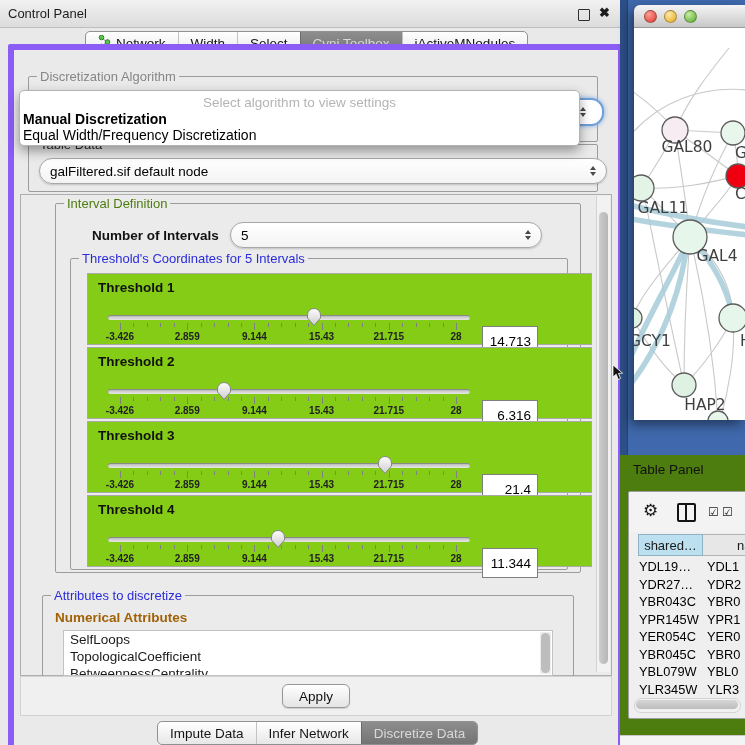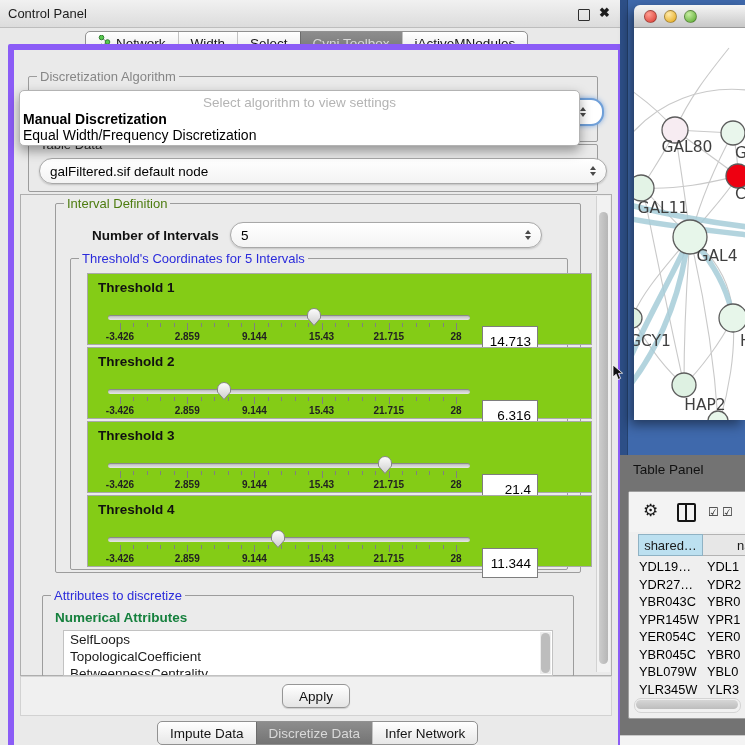--- a/index.html
+++ b/index.html
@@ -80,21 +80,21 @@
     background:linear-gradient(#b9b9b9,#e6e6e6);box-shadow:inset 0 1px 1px rgba(0,0,0,.3);}
   .t-handle{position:absolute;top:33px;width:16px;height:20px;}
   .tick{position:absolute;top:49px;width:1px;background:#808080;}
   .tick.minor{height:4px;}
   .tick.major{height:7px;}
   .tick-label{position:absolute;top:57px;transform:translateX(-50%);font-size:10px;font-weight:bold;color:#222;white-space:nowrap;}
   .t-value{position:absolute;left:394px;top:28px;width:56px;height:30px;background:#fff;
     border:1px solid #7e7e7e;font-size:13.5px;color:#000;text-align:right;line-height:30px;padding-right:6px;box-sizing:border-box;margin-top:24px;}
 
   #attributes-group{left:21px;top:400px;width:530px;height:80px;}
-  #numattr-label{left:12px;top:14px;font-size:13.5px;font-weight:bold;color:#15803d;}
+  #numattr-label{left:12px;top:14px;font-size:13.5px;font-weight:bold;color:#a16207;}
   #attr-list{left:20px;top:34px;width:488px;height:44px;background:#fff;border:1px solid #c2c2c2;overflow:hidden;}
   .attr-item{font-size:13.5px;color:#1a1a1a;height:17px;line-height:17px;padding-left:6px;}
   #attr-scrollbar{position:absolute;right:1px;top:1px;width:11px;height:42px;background:#ededed;}
   #attr-thumb{position:absolute;left:1px;top:1px;width:9px;height:40px;border-radius:5px;background:#bdbdbd;}
 
   #footer-bar{left:6px;top:626px;width:590px;height:38px;background:#f0f0f0;border:1px solid #d2d2d2;}
   #apply-button{left:50%;top:7px;transform:translateX(-50%);width:66px;height:22px;border-radius:6px;
     background:linear-gradient(#ffffff,#e4e4e4);border:1px solid #969696;box-shadow:0 1px 1px rgba(0,0,0,.15);
     font-size:13.5px;color:#111;display:flex;align-items:center;justify-content:center;}
 
@@ -105,21 +105,21 @@
   #net-window{left:14px;top:5px;width:111px;height:415px;border-radius:6px 0 0 0;
     box-shadow:-4px 5px 12px rgba(0,0,0,.45);}
   #net-titlebar{left:0;top:0;width:111px;height:23px;border-radius:6px 0 0 0;
     background:linear-gradient(#f5f5f5,#c8c8c8);border-bottom:1px solid #9a9a9a;display:flex;align-items:center;padding-left:10px;gap:7px;box-sizing:border-box;}
   .traffic{width:13px;height:13px;border-radius:50%;border:1px solid rgba(0,0,0,.3);box-sizing:border-box;}
   .traffic.red{background:radial-gradient(circle at 35% 30%,#ff9d92,#d93a31);}
   .traffic.yellow{background:radial-gradient(circle at 35% 30%,#ffe9a8,#e3a615);}
   .traffic.green{background:radial-gradient(circle at 35% 30%,#c6eda1,#55a82b);}
   #net-canvas{left:0;top:23px;width:111px;height:392px;background:#fff;overflow:hidden;}
 
-  #table-section{left:0;top:455px;width:125px;height:290px;background:#737373;}
+  #table-section{left:0;top:455px;width:125px;height:290px;background:#4d7c0f;}
   #tp-title{left:13px;top:7px;font-size:13.5px;color:#111;}
   #tp-body{left:8px;top:36px;width:117px;height:226px;background:#efefef;border:1px solid #9e9e9e;border-radius:2px;overflow:hidden;}
   #tp-toolbar{position:absolute;left:0;top:0;width:100%;height:40px;background:#f3f3f3;}
   #gear-icon{position:absolute;left:14px;top:9px;font-size:17px;color:#1a1a1a;line-height:20px;}
   #split-icon{position:absolute;left:48px;top:11px;width:15px;height:15px;border:2px solid #141414;border-radius:2px;}
   #split-icon::after{content:"";position:absolute;left:6px;top:0;width:2px;height:15px;background:#141414;}
   .check-icon{position:absolute;top:13px;font-size:12px;color:#222;}
   #tp-header{position:absolute;left:9px;top:42px;right:0;height:22px;display:flex;font-size:13px;color:#1a1a1a;}
   #tp-col1{width:65px;background:#bce0f0;border:1px solid #8fb2c4;display:flex;align-items:center;justify-content:center;box-sizing:border-box;}
   #tp-col2{flex:1;background:#e7e7e7;border:1px solid #b3b3b3;border-left:none;display:flex;align-items:center;padding-left:34px;box-sizing:border-box;overflow:hidden;white-space:nowrap;}
@@ -410,25 +410,25 @@
     </div>
 
     <div class="abs" id="footer-bar">
       <div class="abs" id="apply-button">Apply</div>
     </div>
 
     <div class="abs segmented" id="bottom-tabs">
         <div class="seg">
           <span>Impute Data</span>
         </div>
+        <div class="seg">
+          <span>Infer Network</span>
+        </div>
         <div class="seg sel">
           <span>Discretize Data</span>
-        </div>
-        <div class="seg">
-          <span>Infer Network</span>
         </div>
       </div>
   </div>
 </div>
 
 <div class="abs" id="right-panel">
   <div class="abs" id="blue-area">
     <div class="abs" id="blue-edge"></div>
     <div class="abs" id="net-window">
       <div class="abs" id="net-titlebar">

